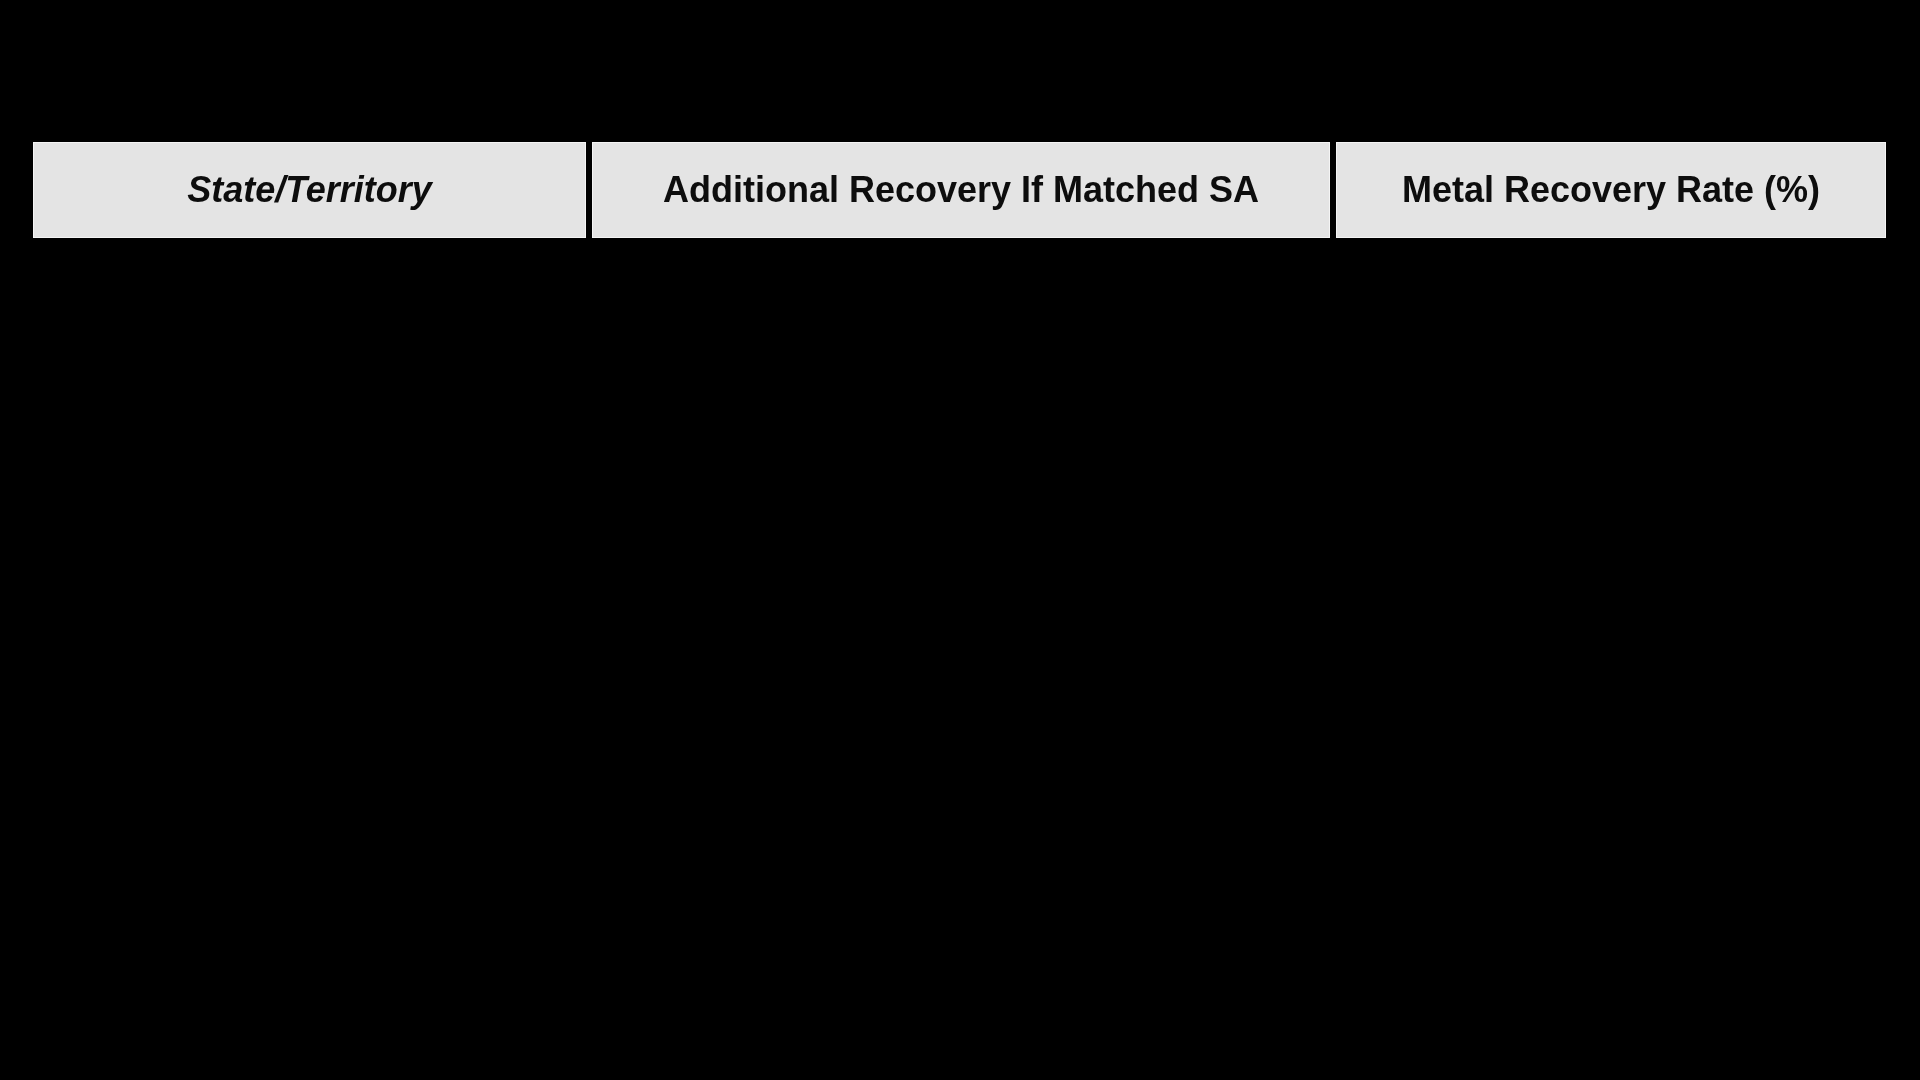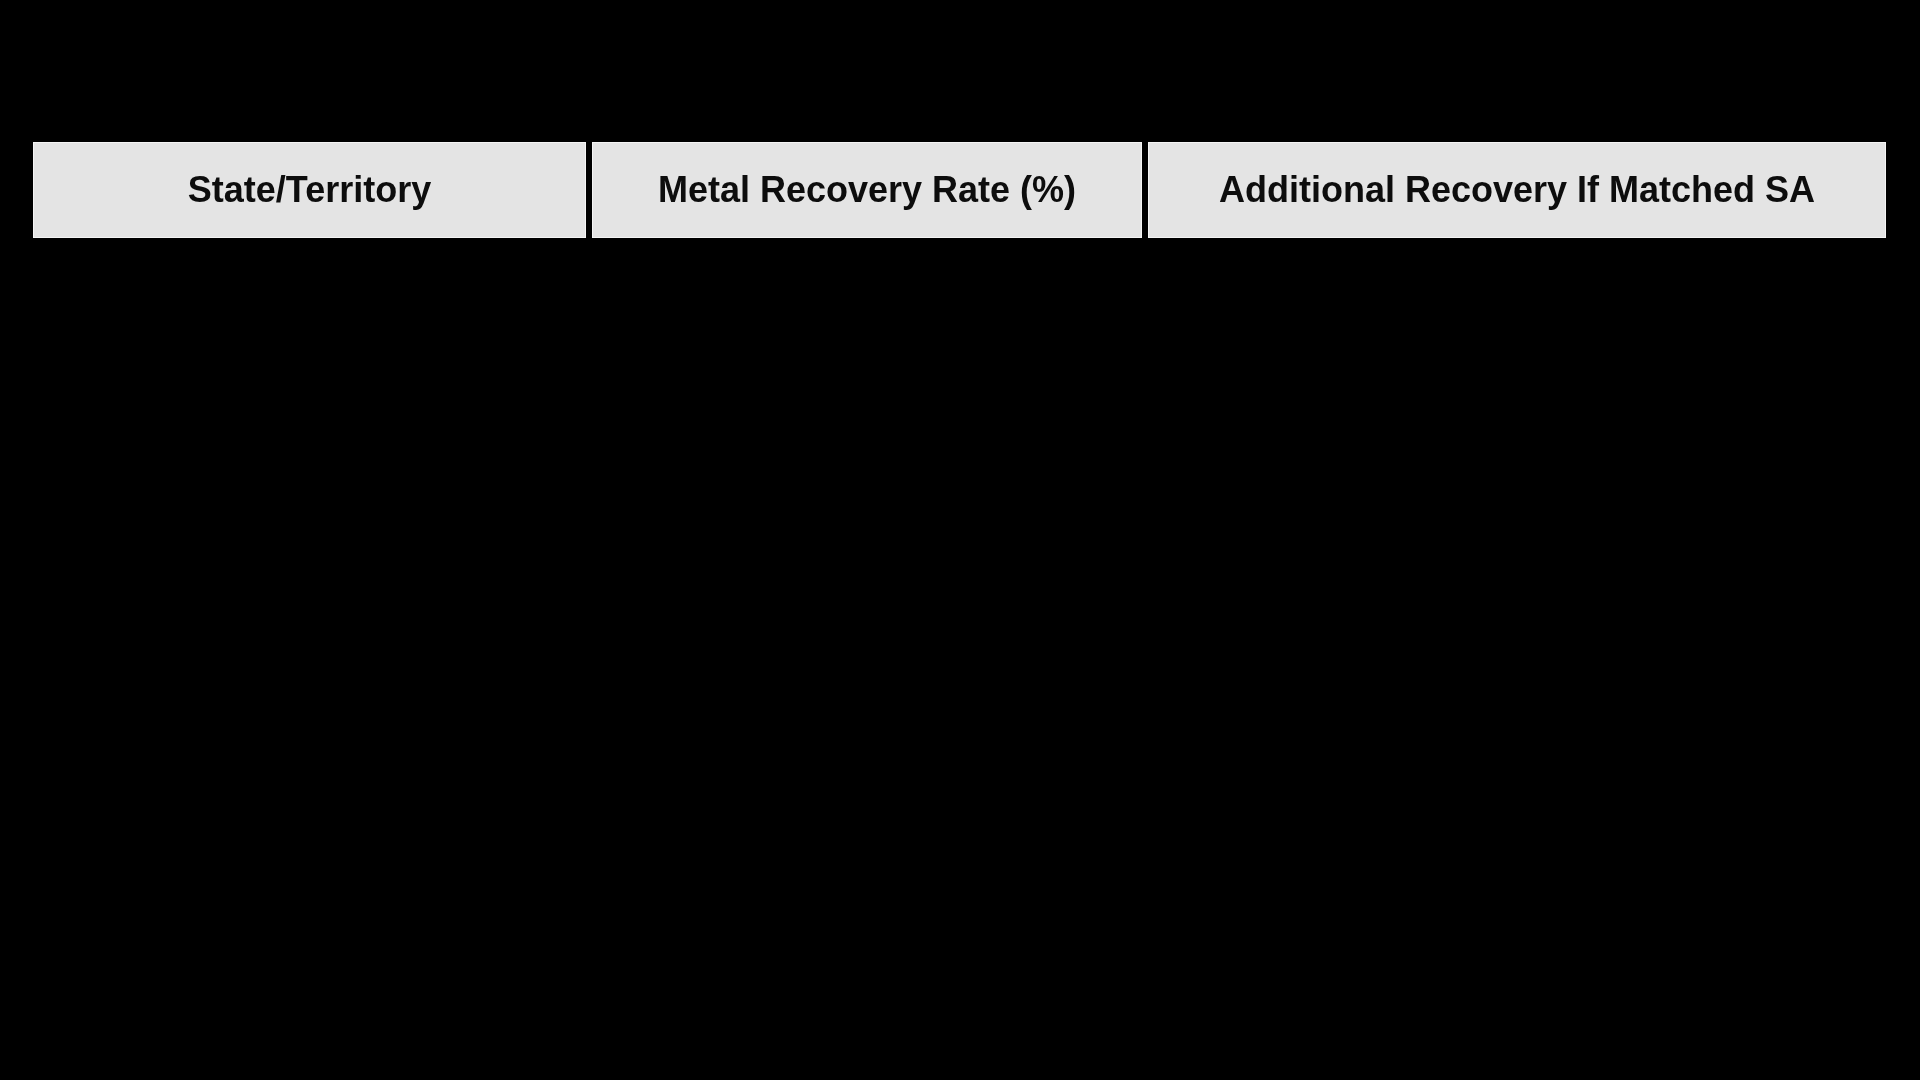--- a/index.html
+++ b/index.html
@@ -29,41 +29,41 @@
     border: 1px solid #f5f5f5;
     display: flex;
     align-items: center;
     justify-content: center;
     text-align: center;
     font-weight: 700;
     font-size: 36px;
     color: #0d0d0d;
     line-height: 1;
   }
-  .col-state    { width: 553px; }
+  .col-state    { width: 553px; font-style: italic; }
   .col-rate     { width: 550px; }
   .col-addl     { width: 738px; }
   .table-body-empty {
     position: absolute;
     left: 33px;
     top: 244px;
     width: 1853px;
     height: 700px;
     background: transparent;
   }
 </style>
 </head>
 <body>
 
 <div class="canvas">
   <div class="header-row">
     <div class="header-cell col-state">
       <span>State/Territory</span>
     </div>
+    <div class="header-cell col-addl">
+      <span>Additional Recovery If Matched SA</span>
+    </div>
     <div class="header-cell col-rate">
       <span>Metal Recovery Rate (%)</span>
-    </div>
-    <div class="header-cell col-addl">
-      <span>Additional Recovery If Matched SA</span>
     </div>
   </div>
   <div class="table-body-empty"></div>
 </div>
 
 </body></html>

